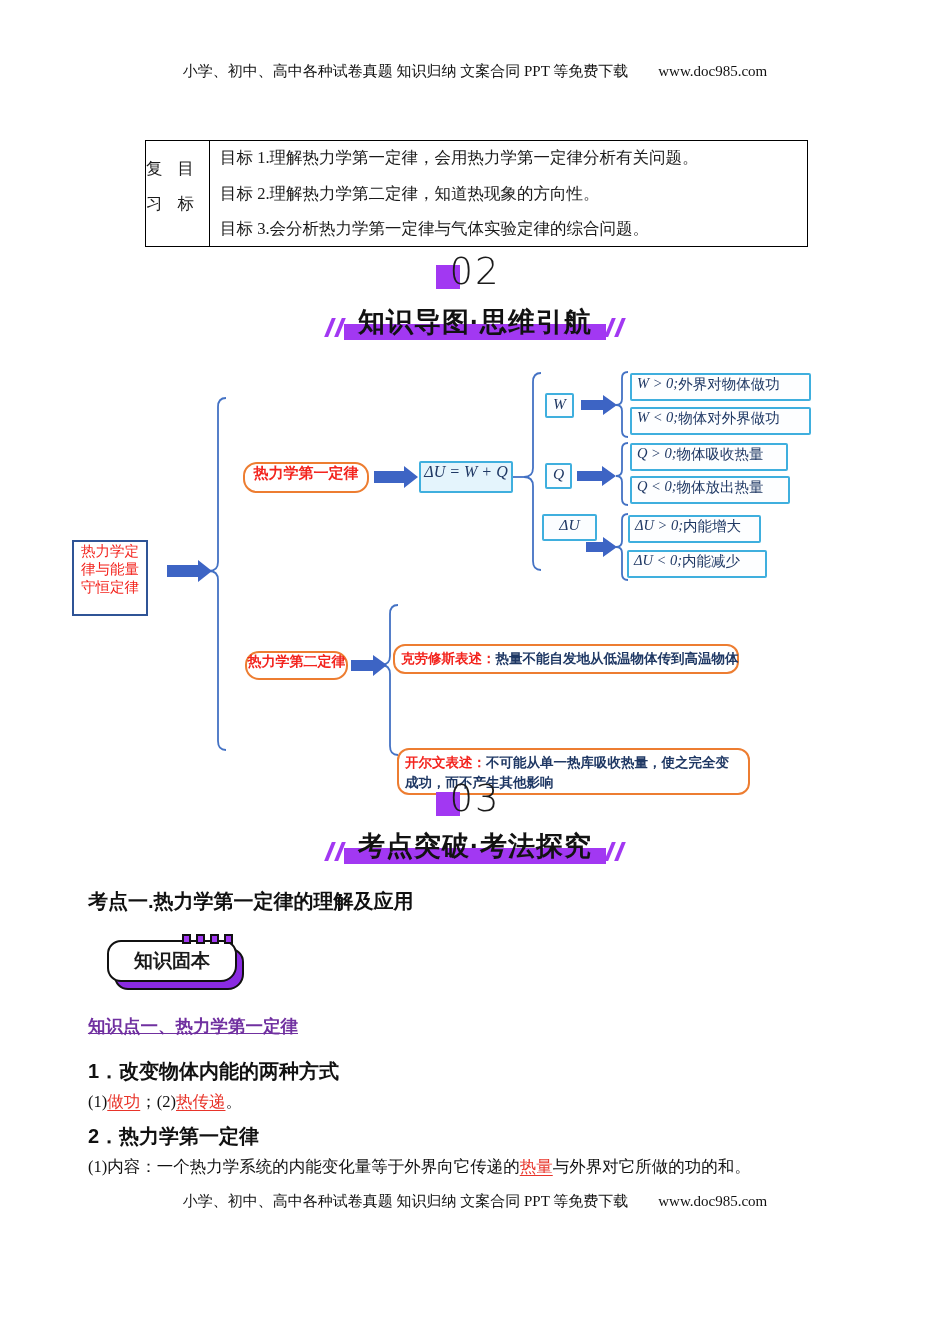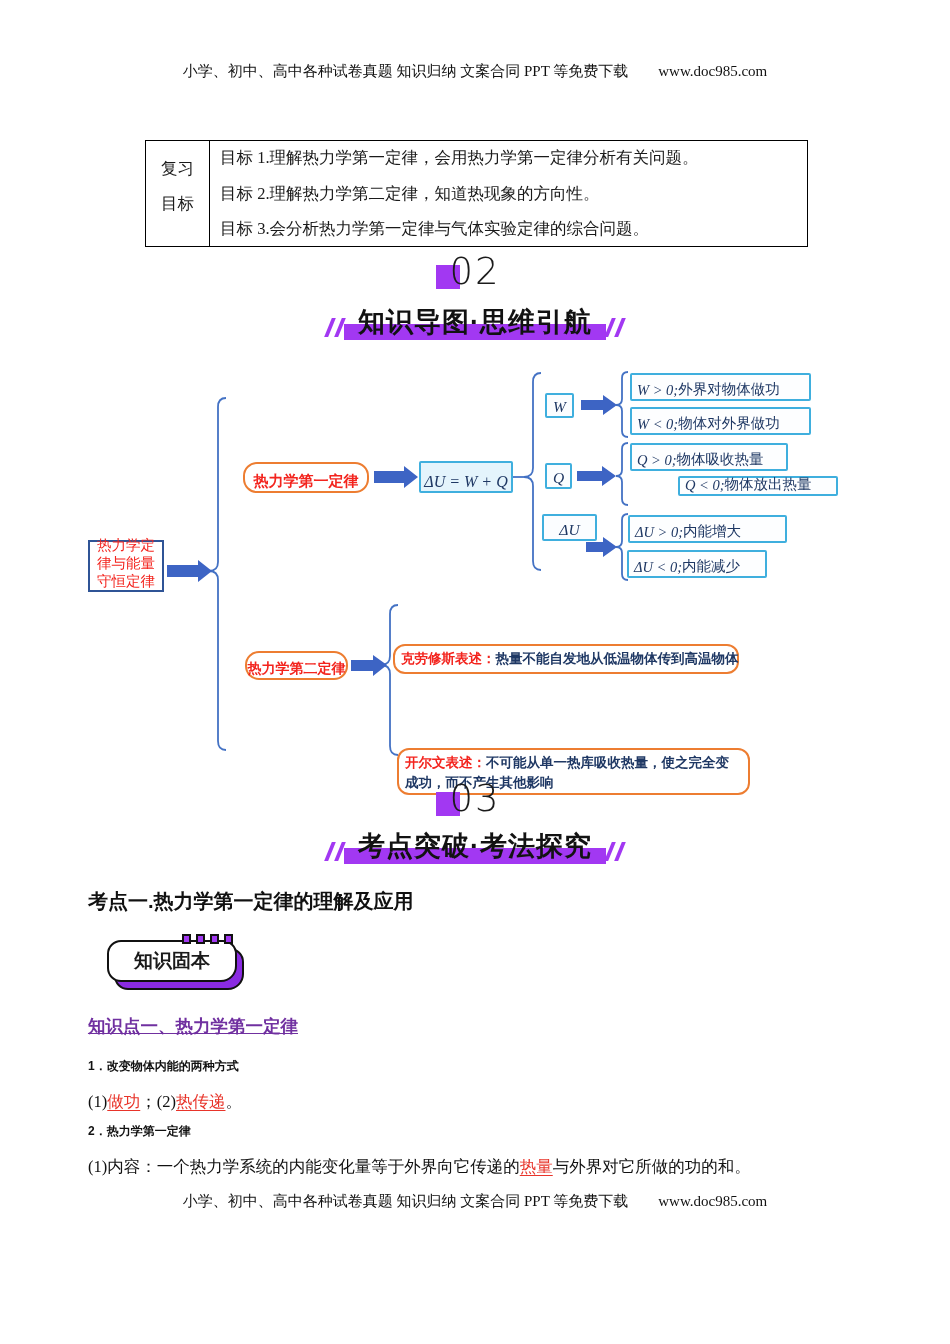--- a/index.html
+++ b/index.html
@@ -13,21 +13,21 @@
 
   
   .pg-meta { left:0; right:0; text-align:center; font-size:15px; color:#111;
              font-family:"Liberation Serif", serif; white-space:nowrap; }
   .pg-meta .url { margin-left:30px; }
 
   
   .goals-table { left:145px; top:140px; width:663px; height:107px;
                  border:1.3px solid #000; display:flex; }
   .goals-label { width:64px; border-right:1.3px solid #000; display:flex;
-                 flex-direction:column; justify-content:center; align-items:center;
+                 flex-direction:row; justify-content:center; align-items:center;
                  font-size:16.5px; line-height:35px; padding-bottom:16px; }
   .goals-body { flex:1; display:flex; flex-direction:column; justify-content:center; }
   .goal-row { font-size:16.5px; line-height:35.4px; padding-left:10px; white-space:nowrap; }
 
   
   .secnum { left:0; right:0; text-align:center; height:50px; }
   .secnum .wrap { position:relative; display:inline-block; }
   .secnum .sq { position:absolute; left:-13px; bottom:4px; width:24px; height:24px;
                 background:#A238F2; z-index:0; }
   .secnum .num { position:relative; z-index:1; font-family:"DejaVu Sans", sans-serif;
@@ -41,21 +41,21 @@
   .banner-center { position:relative; padding:0 4px; }
   .banner-bar { position:absolute; left:-10px; right:-10px; bottom:0; height:16px;
                 background:#A238F2; z-index:0; }
   .banner-text { position:relative; z-index:1; font-family:"Liberation Sans", sans-serif;
                  font-weight:900; font-size:27px; letter-spacing:1px; color:#121212;
                  white-space:nowrap; }
 
   
   .mindmap { left:0; top:365px; width:950px; height:400px; }
   .mindmap svg { position:absolute; left:0; top:0; }
-  .mm-box { position:absolute; display:flex; align-items:flex-end; justify-content:center;
+  .mm-box { position:absolute; display:flex; align-items:flex-start; justify-content:center;
             background:#fff; white-space:nowrap; }
   .root-box { border:2px solid #2F5496; color:#F3241E; font-size:14.5px; line-height:18px;
               font-family:"Liberation Sans", sans-serif; text-align:center; }
   .law-box { border:2px solid #ED7D31; color:#F3241E; font-weight:bold; font-size:15px;
              font-family:"Liberation Sans", sans-serif; border-radius:14px; }
   .cyan { border:2px solid #3FAFDE; color:#1F3864; border-radius:2px; }
   .formula-box { background:#E4F4FC; font-size:16px; }
   .math { font-style:italic; font-family:"Liberation Serif", serif; }
   .sym-box { font-size:15.5px; background:#FBFDFF; }
   .res-box { font-size:14.5px; justify-content:flex-start; padding:0 5px; background:#FDFEFF; }
@@ -74,21 +74,21 @@
   .badge-main { position:absolute; left:0; top:0; width:130px; height:42px; background:#fff;
                 border:2.5px solid #111; border-radius:14px 14px 16px 14px;
                 display:flex; align-items:center; justify-content:center;
                 font-family:"Liberation Sans", sans-serif; font-weight:bold; font-size:19px; }
   .badge-dots { position:absolute; right:14px; top:-6px; display:flex; gap:5px; }
   .badge-dots i { width:9px; height:10px; background:#A238F2; border:2px solid #111; }
 
   .kp-heading { left:88px; color:#7030A0; font-family:"Liberation Sans", sans-serif;
                 font-weight:bold; font-size:17.5px; }
   .num-title { left:88px; font-family:"Liberation Sans", sans-serif; font-weight:bold;
-               font-size:12px; color:#111;text-align:right; }
+               font-size:20px; color:#111;text-align:right; }
   .body-line { left:88px; font-size:16.5px; color:#111; }
   .red-u { color:#E8342A; text-decoration:underline; text-underline-offset:3px; }
 </style>
 </head>
 <body>
 
 <div class="page">
 
   <div class="abs pg-meta" style="top:62px;">
     <span>小学、初中、高中各种试卷真题 知识归纳 文案合同 PPT 等免费下载</span><span class="url">www.doc985.com</span>
@@ -141,21 +141,21 @@
       <g fill="#3D64C4" stroke="none">
         <path d="M167,200 H198 V195 L212,206 L198,217 V212 H167 Z"></path>
         <path d="M374,106 H404 V101 L418,112 L404,123 V118 H374 Z"></path>
         <path d="M581,35 H603 V30 L617,40 L603,50 V45 H581 Z"></path>
         <path d="M577,106 H602 V101 L616,111 L602,121 V116 H577 Z"></path>
         <path d="M586,177 H603 V172 L617,182 L603,192 V187 H586 Z"></path>
         <path d="M351,295 H373 V290 L387,300 L373,311 V306 H351 Z"></path>
       </g>
     </svg>
 
-    <div class="mm-box root-box" style="left:88px; top:175px; width:76px; height:52px;">
+    <div class="mm-box root-box" style="left:72px; top:175px; width:76px; height:76px;">
       <div>
         <div>热力学定</div>
         <div>律与能量</div>
         <div>守恒定律</div>
       </div>
     </div>
 
     <div class="mm-box law-box" style="left:243px; top:97px; width:126px; height:31px;">热力学第一定律</div>
 
     <div class="mm-box cyan formula-box math" style="left:419px; top:96px; width:94px; height:32px;">ΔU = W + Q</div>
@@ -169,25 +169,25 @@
         <span class="cjk">外界对物体做功</span>
     </div>
     <div class="mm-box cyan res-box" style="left:630px; top:42px; width:181px; height:28px;">
       <span class="math">W &lt; 0;</span>
         <span class="cjk">物体对外界做功</span>
     </div>
     <div class="mm-box cyan res-box" style="left:630px; top:78px; width:158px; height:28px;">
       <span class="math">Q &gt; 0;</span>
         <span class="cjk">物体吸收热量</span>
     </div>
-    <div class="mm-box cyan res-box" style="left:630px; top:111px; width:160px; height:20px;margin-left:48px;">
+    <div class="mm-box cyan res-box" style="left:630px; top:111px; width:160px; height:28px;">
       <span class="math">Q &lt; 0;</span>
         <span class="cjk">物体放出热量</span>
     </div>
-    <div class="mm-box cyan res-box" style="left:628px; top:150px; width:159px; height:28px;">
+    <div class="mm-box cyan res-box" style="left:628px; top:150px; width:133px; height:28px;">
       <span class="math">ΔU &gt; 0;</span>
         <span class="cjk">内能增大</span>
     </div>
     <div class="mm-box cyan res-box" style="left:627px; top:185px; width:140px; height:28px;">
       <span class="math">ΔU &lt; 0;</span>
         <span class="cjk">内能减少</span>
     </div>
 
     <div class="mm-box law-box" style="left:245px; top:286px; width:103px; height:29px; font-size:14px;">热力学第二定律</div>
 

